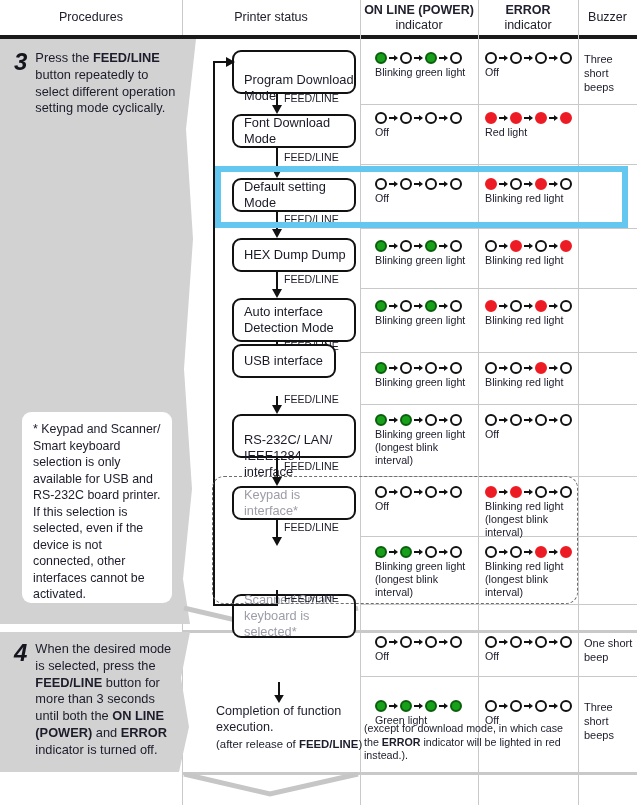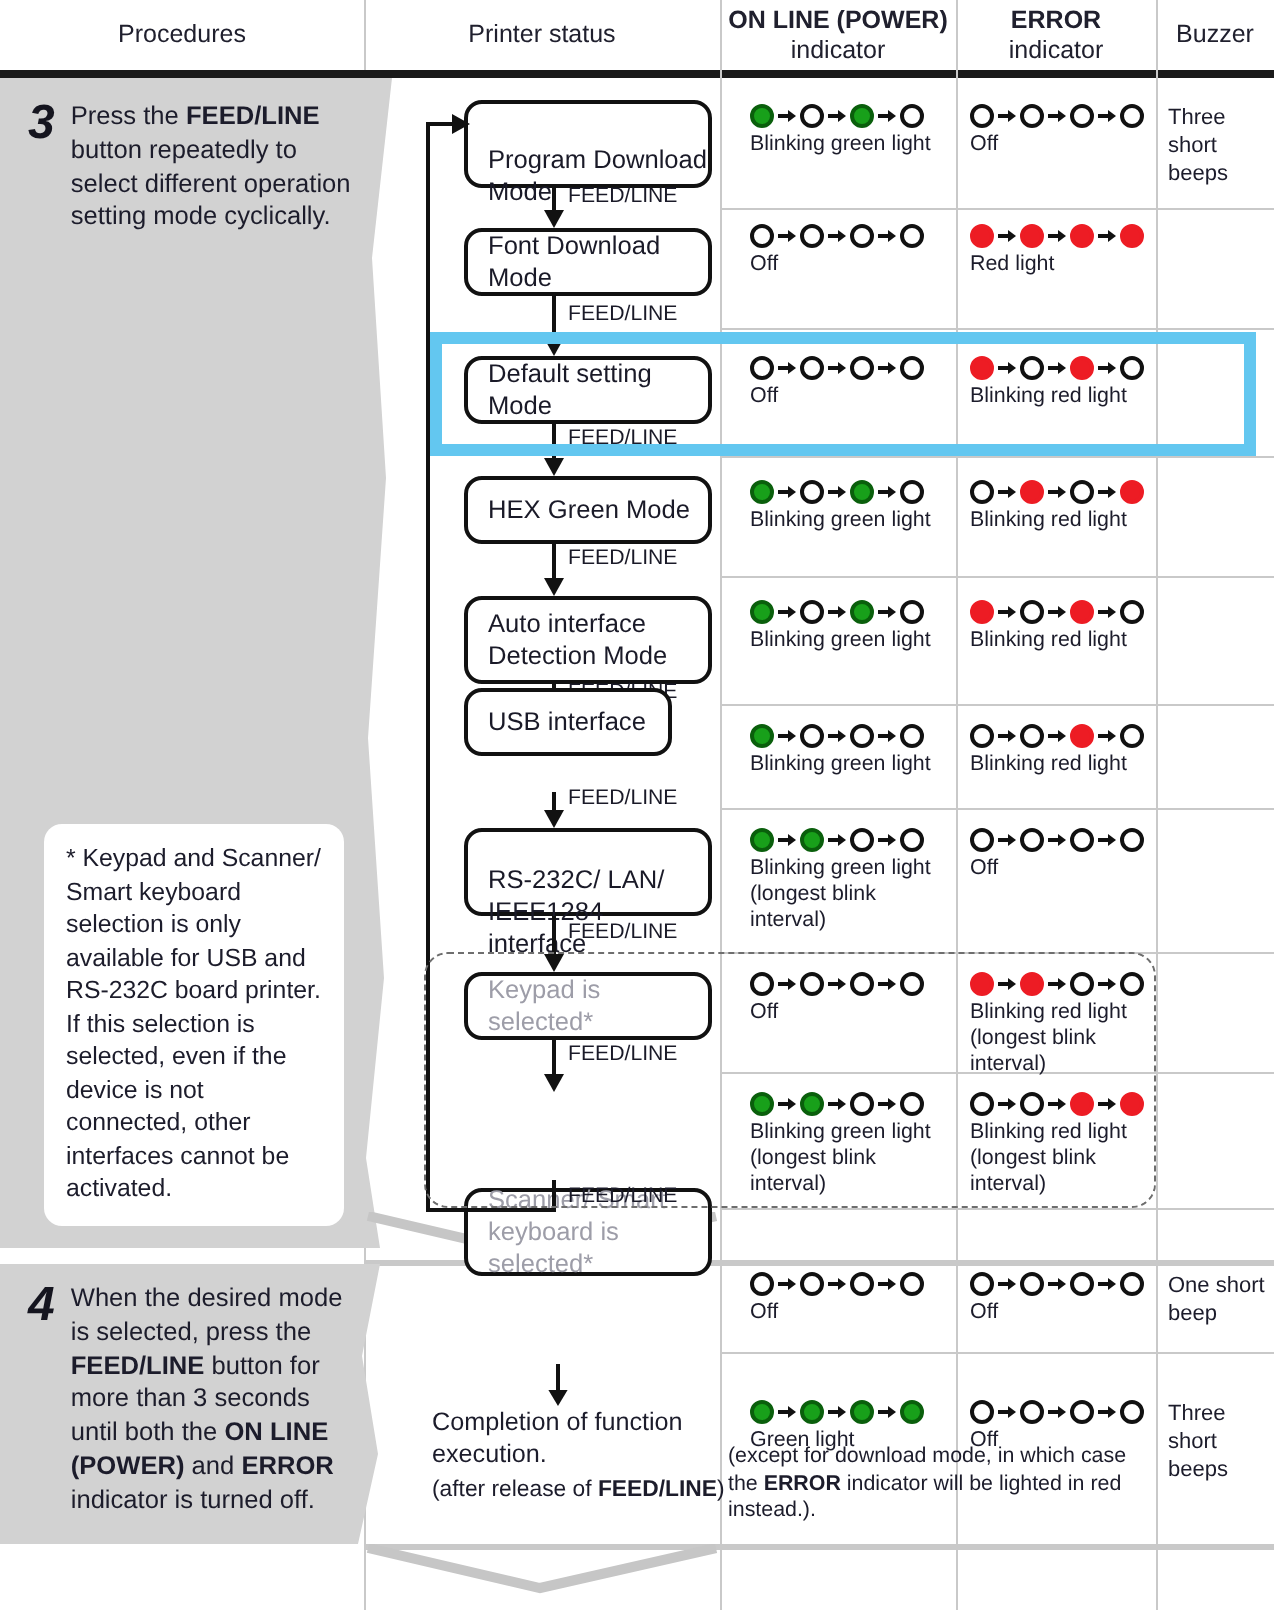--- a/index.html
+++ b/index.html
@@ -61,21 +61,21 @@
     font-size: 24px; font-weight: bold; font-style: italic;
     line-height: 1; color: #15151f; flex: 0 0 auto;
   }
   .step-txt { flex: 1 1 auto; }
   .step-txt b { font-weight: bold; }
 
   .note-box {
     position: absolute;
     left: 22px; top: 412px; width: 150px;
     background: #fff; border-radius: 9px;
-    padding: 9px 10px 10px 11px;
+    padding: 9px 10px 0 11px;
     font-size: 12.4px; line-height: 1.33; color: #1c1c2b;
   }
 
   
   .flow-box {
     position: absolute;
     border: 2.3px solid #111; border-radius: 9px;
     background: #fff;
     display: flex; align-items: center;
     padding-left: 10px;
@@ -252,21 +252,21 @@
       <div class="arrow-v" style="left: 276px; top: 148px; height: 23px;"></div>
       <div class="arrow-head" style="left: 271.5px; top: 169px;"></div>
       <div class="feedlabel" style="left: 284px; top: 151px;">FEED/LINE</div>
       <div class="flow-box" style="left: 232px; top: 178px; width: 124px; height: 34px;">
         <span style="white-space: pre-line;">Default setting Mode</span>
       </div>
       <div class="arrow-v" style="left: 276px; top: 212px; height: 19px;"></div>
       <div class="arrow-head" style="left: 271.5px; top: 229px;"></div>
       <div class="feedlabel" style="left: 284px; top: 213px;">FEED/LINE</div>
       <div class="flow-box" style="left: 232px; top: 238px; width: 124px; height: 34px;">
-        <span style="white-space: pre-line;">HEX Green Mode</span>
+        <span style="white-space: pre-line;">HEX Dump Dump</span>
       </div>
       <div class="arrow-v" style="left: 276px; top: 272px; height: 19px;"></div>
       <div class="arrow-head" style="left: 271.5px; top: 289px;"></div>
       <div class="feedlabel" style="left: 284px; top: 273px;">FEED/LINE</div>
       <div class="flow-box" style="left: 232px; top: 298px; width: 124px; height: 44px;">
         <span style="white-space: pre-line;">Auto interface
 Detection Mode</span>
       </div>
       <div class="arrow-v" style="left: 276px; top: 342px; height: 13px;"></div>
       <div class="arrow-head" style="left: 271.5px; top: 353px;"></div>
@@ -278,21 +278,21 @@
       <div class="arrow-head" style="left: 271.5px; top: 405px;"></div>
       <div class="feedlabel" style="left: 284px; top: 393px;">FEED/LINE</div>
       <div class="flow-box" style="left: 232px; top: 414px; width: 124px; height: 44px;">
         <span style="white-space: pre-line; margin-top: 40px;">RS-232C/ LAN/
 IEEE1284 interface</span>
       </div>
       <div class="arrow-v" style="left: 276px; top: 458px; height: 21px;"></div>
       <div class="arrow-head" style="left: 271.5px; top: 477px;"></div>
       <div class="feedlabel" style="left: 284px; top: 460px;">FEED/LINE</div>
       <div class="flow-box dim" style="left: 232px; top: 486px; width: 124px; height: 34px;">
-        <span style="white-space: pre-line;">Keypad is selected*</span>
+        <span style="white-space: pre-line;">Keypad is interface*</span>
       </div>
       <div class="arrow-v" style="left: 276px; top: 520px; height: 19px;"></div>
       <div class="arrow-head" style="left: 271.5px; top: 537px;"></div>
       <div class="feedlabel" style="left: 284px; top: 521px;">FEED/LINE</div>
       <div class="flow-box dim" style="left: 232px; top: 546px; width: 124px; height: 44px; margin-top: 48px;">
         <span style="white-space: pre-line;">Scanner/ Smart
 keyboard is selected*</span>
       </div>
       <div class="feedlabel" style="left: 284px; top: 592px;">FEED/LINE</div>
       <div class="loop-seg" style="left: 276px; top: 590px; width: 2px; height: 16px;"></div>

